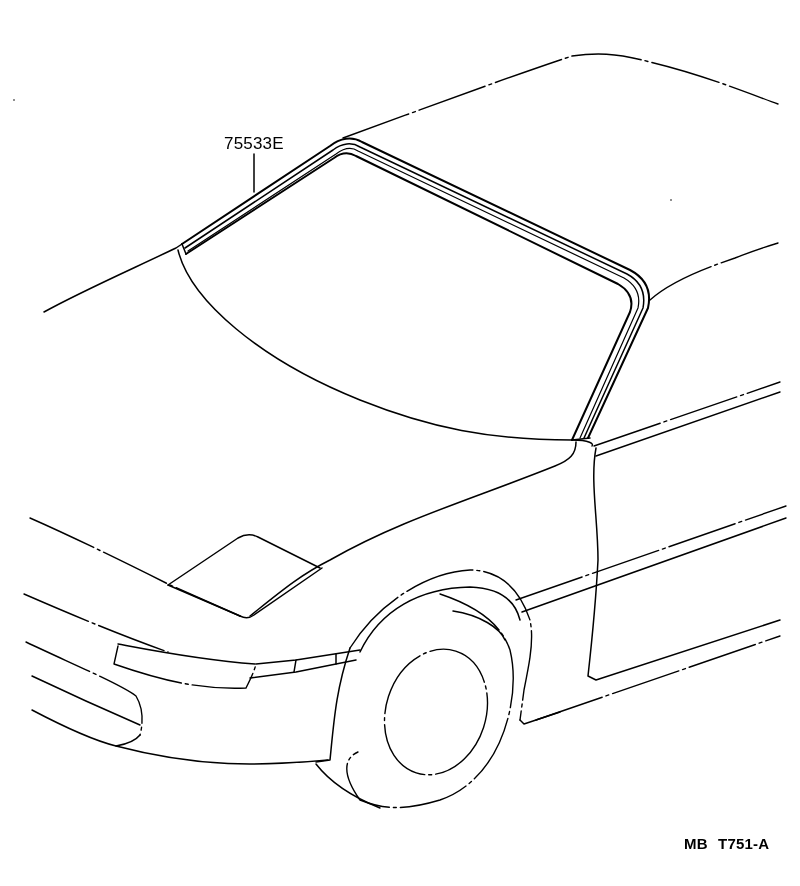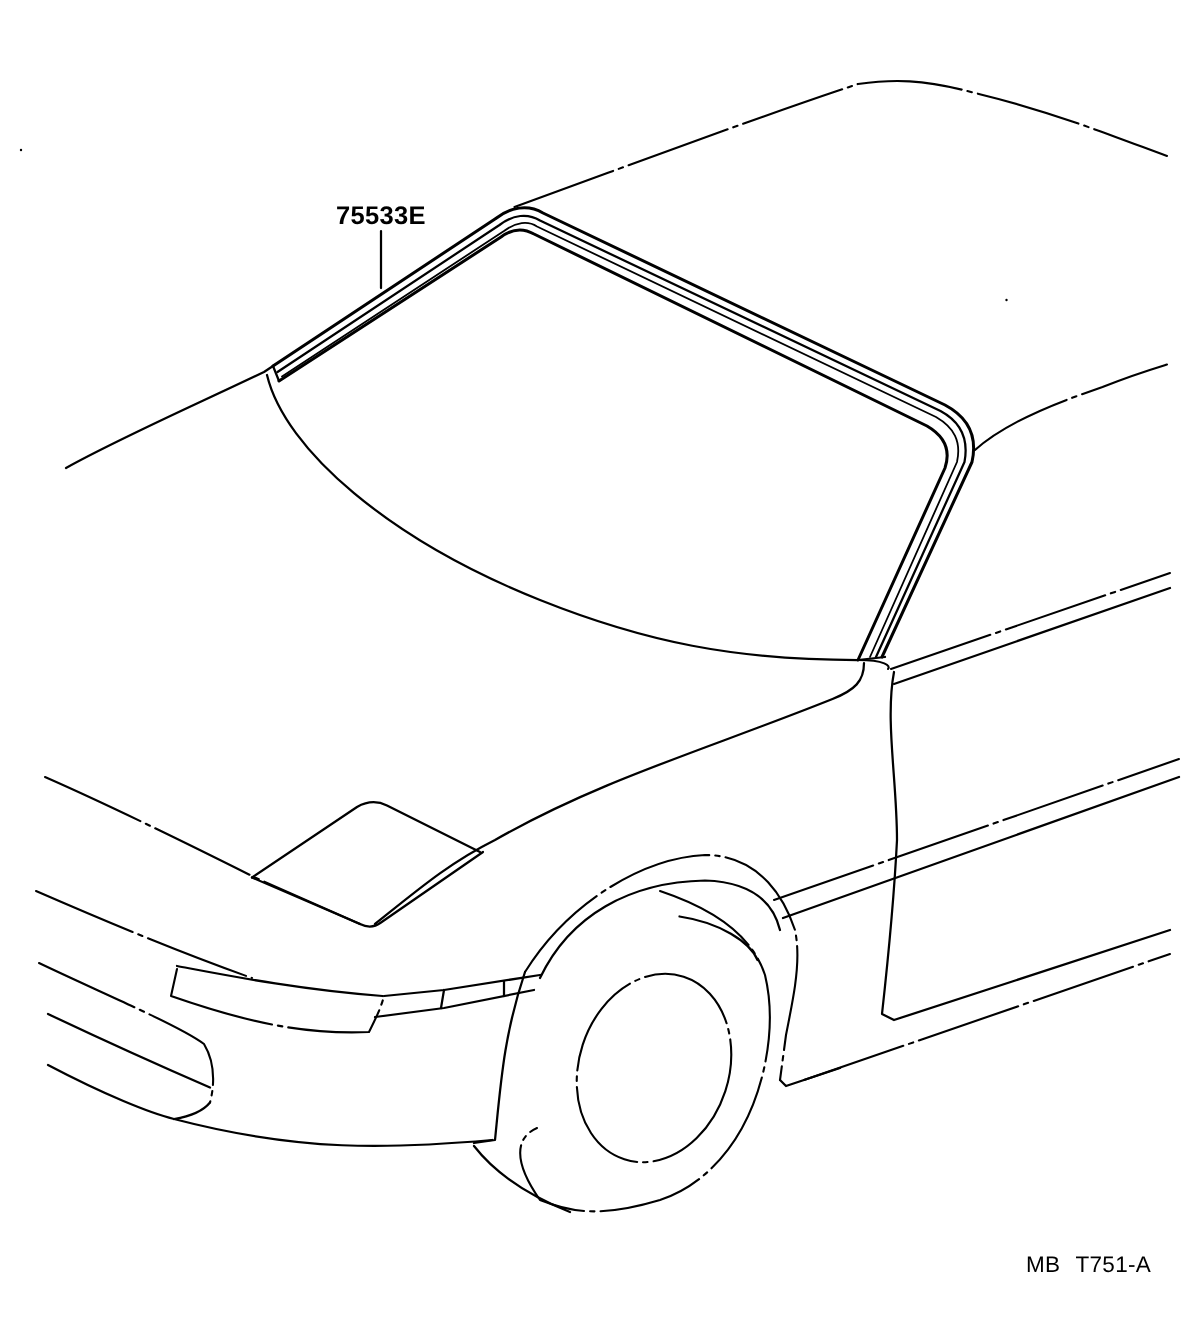--- a/index.html
+++ b/index.html
@@ -5,26 +5,26 @@
     html, body { margin: 0; padding: 0; background: #ffffff; }
     body { width: 800px; height: 886px; position: relative; overflow: hidden; }
     #canvas { position: absolute; left: 0; top: 0; width: 800px; height: 886px; }
     .ln { fill: none; stroke: #000; stroke-width: 1.5; stroke-linecap: round; stroke-linejoin: round; }
     .ln-thin { fill: none; stroke: #000; stroke-width: 1.2; stroke-linecap: round; stroke-linejoin: round; }
     .ln-bold { fill: none; stroke: #000; stroke-width: 2; stroke-linecap: round; stroke-linejoin: round; }
     .ln-dash { fill: none; stroke: #000; stroke-width: 1.4; stroke-dasharray: 70 4 3 4; stroke-linecap: round; }
     .label {
       position: absolute;
       font-family: "Liberation Sans", sans-serif;
-      font-weight: bold;
+      font-weight: normal;
       color: #000;
       letter-spacing: 0.2px;
     }
     #part-label { left: 224px; top: 134px; font-size: 17px; }
-    #diagram-code { left: 684px; top: 835px; font-size: 15px; font-weight: normal; word-spacing: 6px; }
+    #diagram-code { left: 684px; top: 835px; font-size: 15px; font-weight: bold; word-spacing: 6px; }
   </style>
 </head>
 <body>
 
 <svg id="canvas" viewBox="0 0 800 886" xmlns="http://www.w3.org/2000/svg">
 
   <g>
     <path class="ln-dash" d="M343 138 C 420 110, 500 80, 572 56 C 600 52, 620 54, 650 62 C 700 74, 740 90, 778 104"></path>
     <path class="ln-dash" d="M650 300 C 670 282, 700 270, 735 258 C 755 250, 765 247, 778 243"></path>
   </g>

